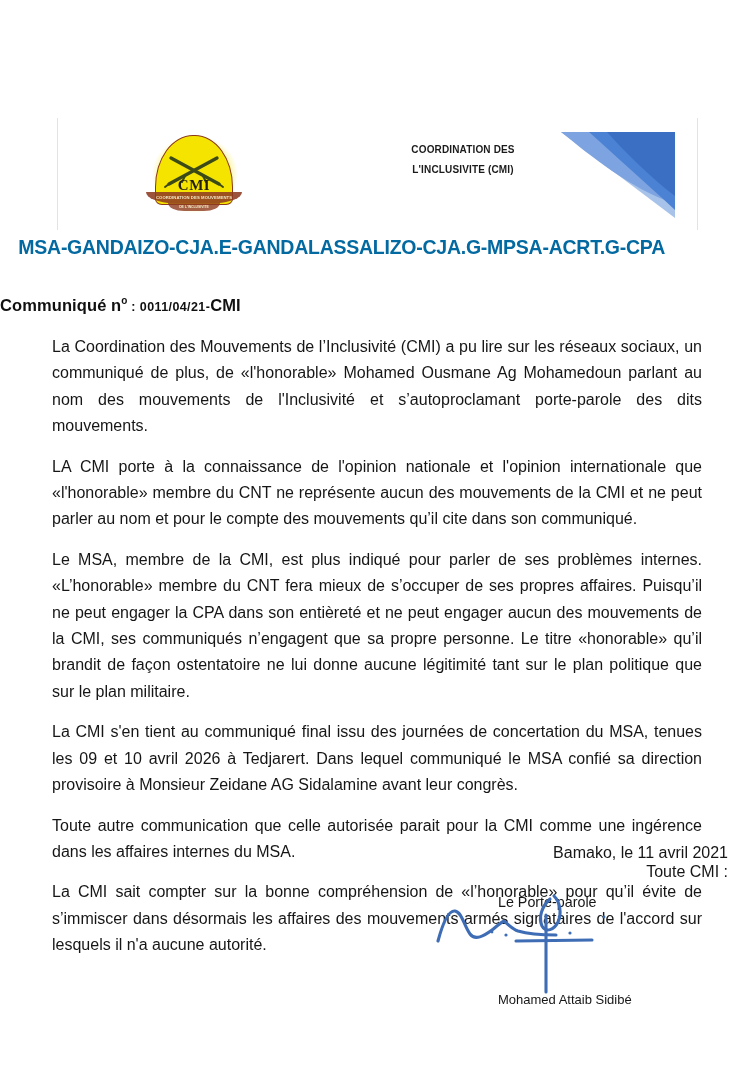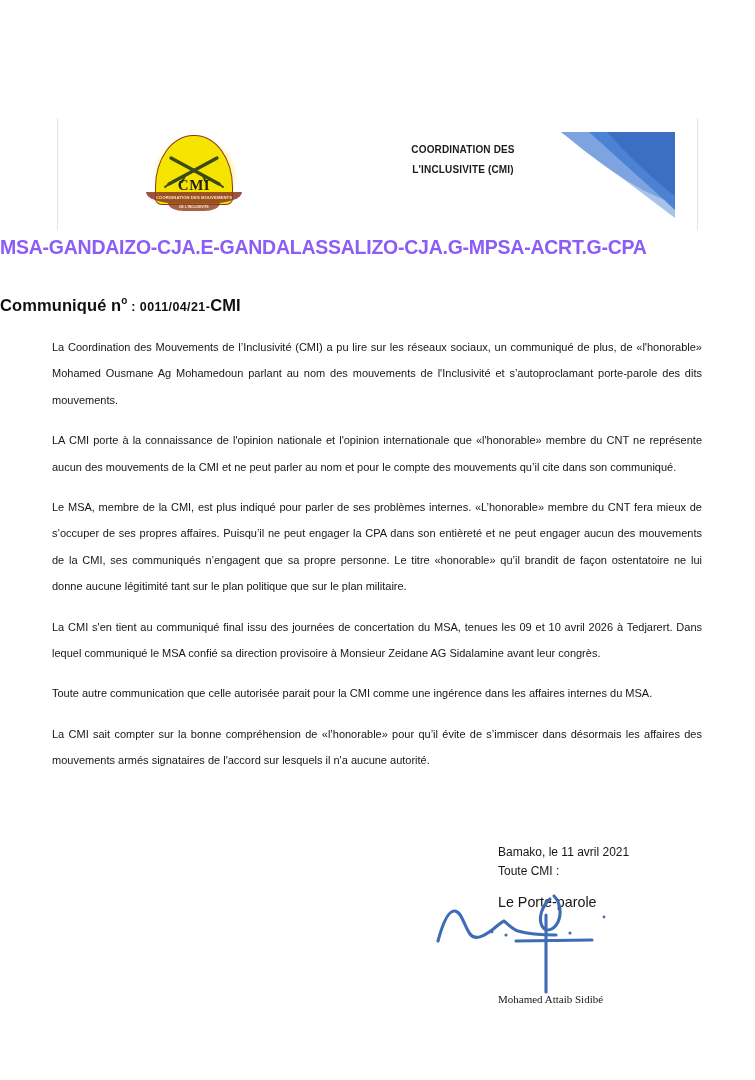--- a/index.html
+++ b/index.html
@@ -161,26 +161,26 @@
     width: 120px;
     height: 100px;
   }
 
   
   .green-banner {
     position: absolute;
     left: 0;
     top: 236px;
     width: 665px;
-    text-align: left;
+    text-align: right;
     font-family: "Liberation Sans", sans-serif;
     font-weight: 700;
     font-size: 19.5px;
     letter-spacing: -0.25px;
-    color: #8b5cf6;
+    color: #0369a1;
     white-space: nowrap;
   }
 
   
   .doc-title {
     position: absolute;
     left: 0;
     top: 295px;
     width: 755px;
     text-align: left;
@@ -200,42 +200,43 @@
   }
 
   
   .body-text {
     position: absolute;
     left: 52px;
     top: 334px;
     width: 650px;
   }
   .para {
-    font-size: 11px;
+    font-size: 16px;
     line-height: 26.4px;
     text-align: justify;
     text-justify: inter-word;
     color: #161616;
     margin: 0 0 14px 0;
     hyphens: none;
   }
   .para:last-child { margin-bottom: 0; }
 
   
   .sign-block {
     position: absolute;
     left: 498px;
     top: 843px;
     width: 230px;
   }
   .sign-line {
-    font-size: 12px;
+    font-size: 16px;
     line-height: 19px;
     color: #161616;
     white-space: nowrap;
+    text-align: right;
   }
   .sign-role {
     position: absolute;
     left: 498px;
     top: 893px;
     font-size: 14.3px;
     line-height: 19px;
     color: #161616;
     white-space: nowrap;
   }
@@ -243,25 +244,24 @@
     position: absolute;
     left: 432px;
     top: 888px;
     width: 220px;
     height: 110px;
   }
   .sign-name {
     position: absolute;
     left: 498px;
     top: 990px;
-    font-size: 11px;
+    font-size: 13px;
     line-height: 19px;
     color: #161616;
     white-space: nowrap;
-    font-family: Liberation Serif, serif;
   }
 </style>
 </head>
 <body>
 
 <div class="page">
 
   <div class="letterhead">
 
     <div class="logo-wrap">

